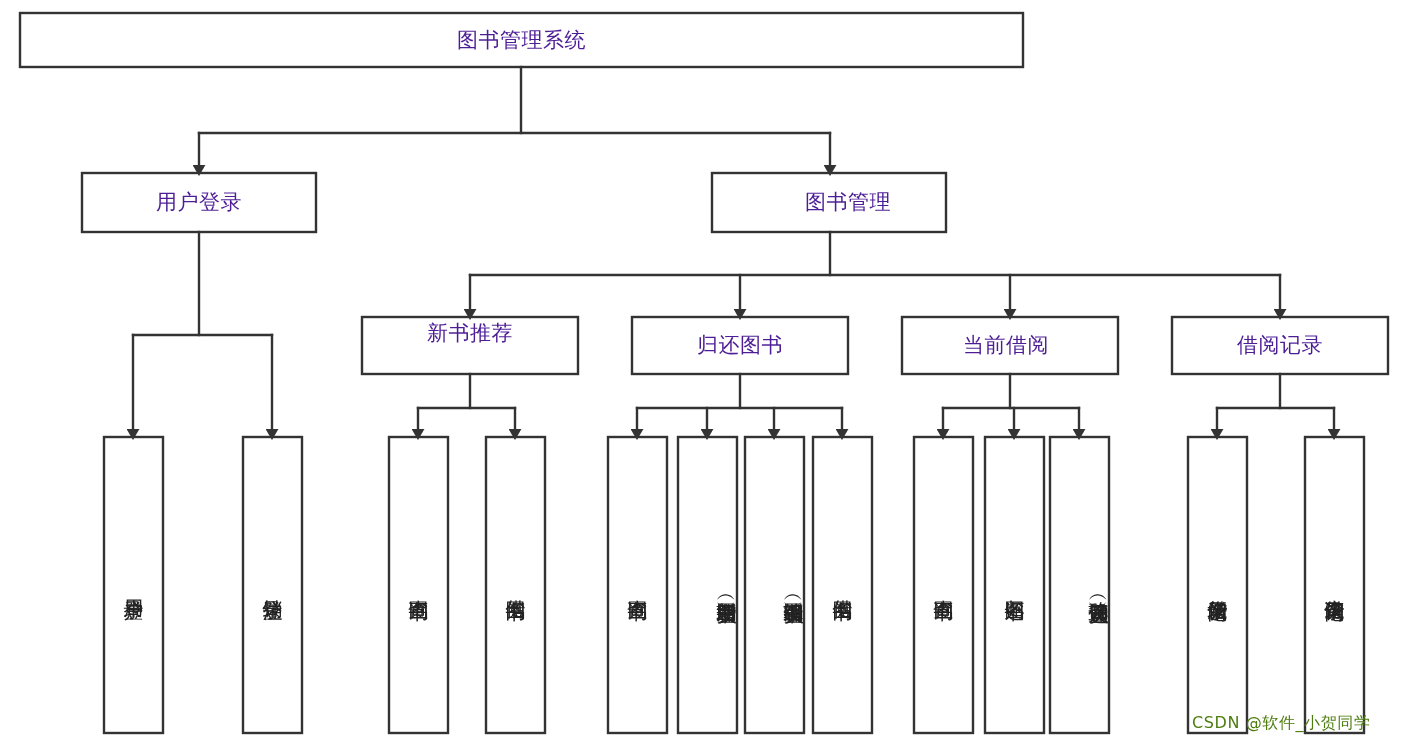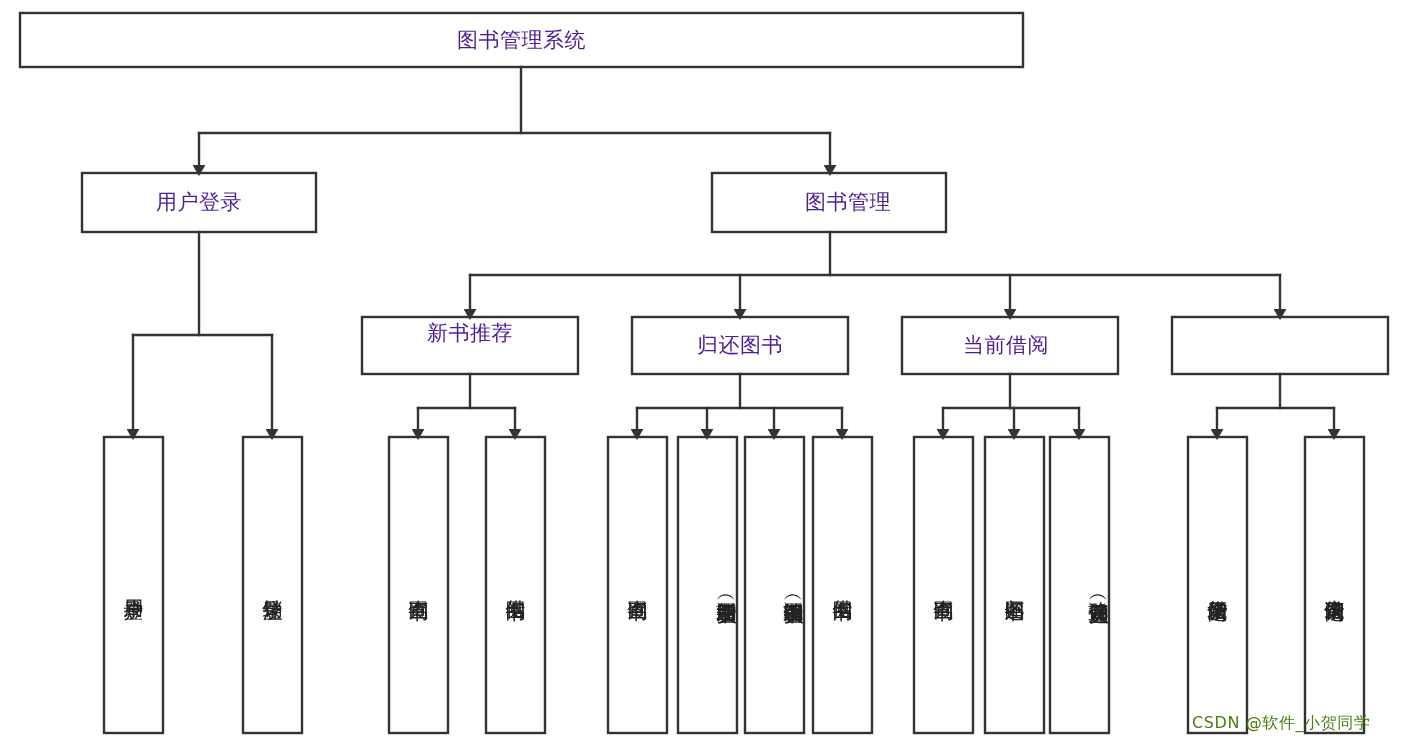--- a/index.html
+++ b/index.html
@@ -160,20 +160,21 @@
   </svg>
 
   <div class="node-label-h" style="left:20px;  top:13px;  width:1003px; height:54px;">图书管理系统</div>
 
   <div class="node-label-h" style="left:82px;  top:173px; width:234px; height:59px;">用户登录</div>
   <div class="node-label-h" style="left:712px; top:173px; width:234px; height:59px;padding-left:19px;">图书管理</div>
 
   <div class="node-label-h" style="left:362px;  top:305px; width:200px; height:57px;padding-left:8px;">新书推荐</div>
   <div class="node-label-h" style="left:632px;  top:317px; width:216px; height:57px;">归还图书</div>
   <div class="node-label-h" style="left:902px;  top:317px; width:208px; height:57px;">当前借阅</div>
+  <div class="node-label-h" style="left:1172px; top:317px; width:216px; height:57px;">借阅记录</div>
 
   <div class="node-label-v center-start" style="left:104px; top:437px; width:59px; height:296px;">用户登录</div>
   <div class="node-label-v center-start" style="left:243px; top:437px; width:59px; height:296px;">注销登录</div>
 
   <div class="node-label-v center-start" style="left:389px; top:437px; width:59px; height:296px;">查询图书</div>
   <div class="node-label-v center-start" style="left:486px; top:437px; width:59px; height:296px;">借阅图书</div>
 
   <div class="node-label-v center-start" style="left:608px; top:437px; width:59px; height:296px;">查询图书</div>
   <div class="node-label-v" style="left:678px; top:443px; width:59px; height:290px;">新增图书（管理员）</div>
   <div class="node-label-v" style="left:745px; top:443px; width:59px; height:290px;">编辑图书（管理员）</div>

